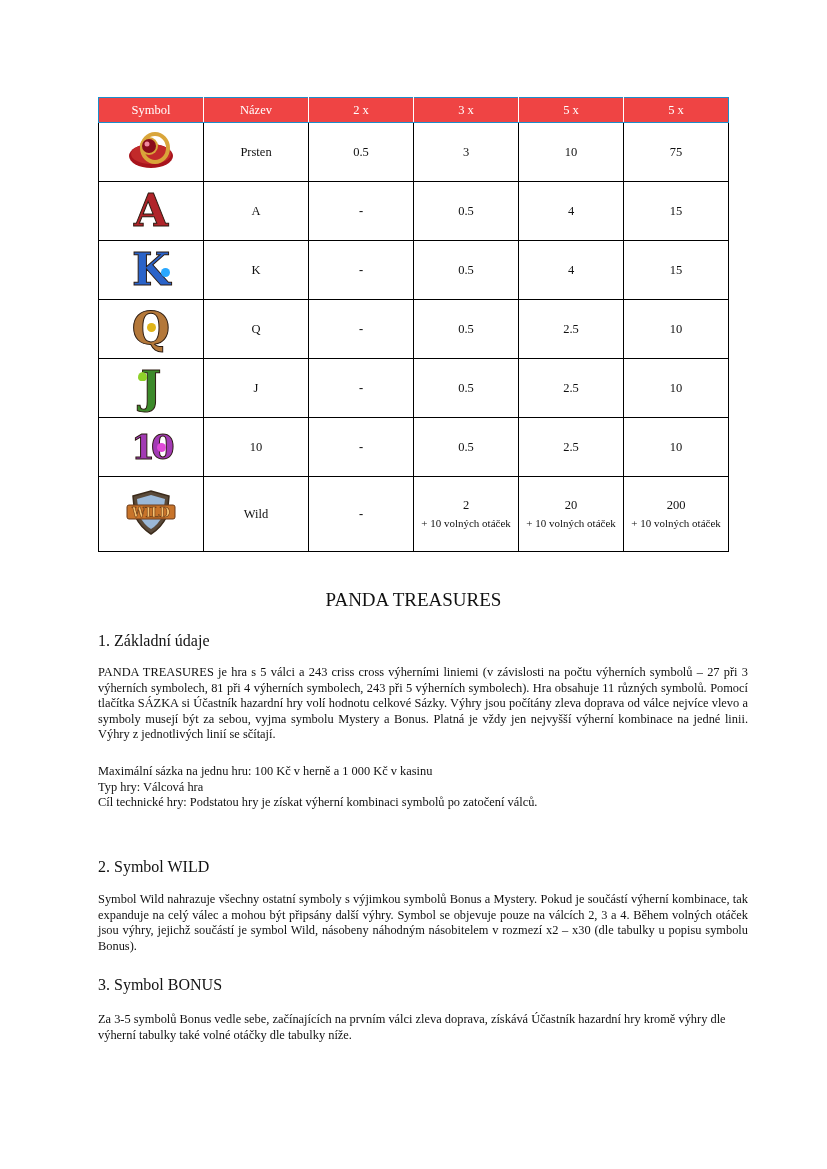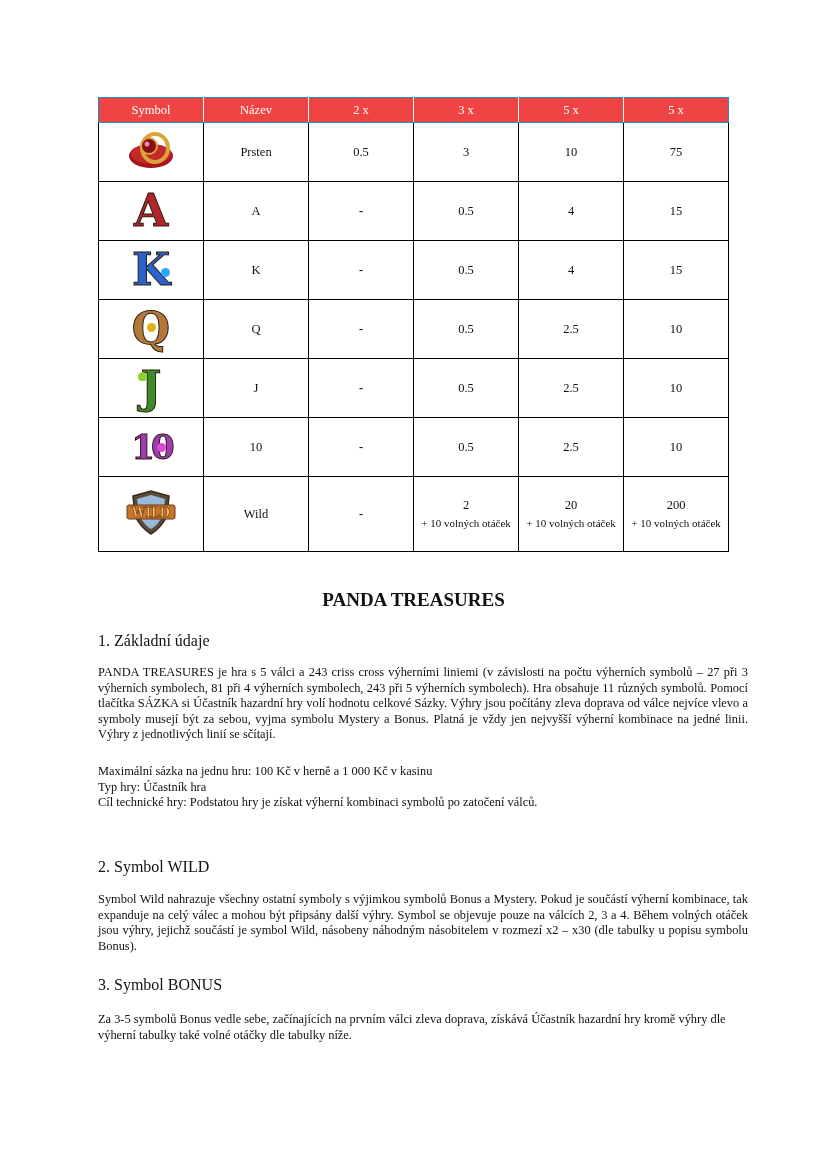--- a/index.html
+++ b/index.html
@@ -7,21 +7,21 @@
   .paytable { position: absolute; left: 98px; top: 97px; width: 631px; border-collapse: collapse; table-layout: fixed; font-size: 12.5px; }
   .paytable th { background: #ef4444; color: #fff; font-weight: normal; height: 24px; border: 1px solid #1b8fcc; border-right: 1px solid #fff; padding: 0; font-size: 12.5px; }
   .paytable th:last-child { border-right: 1px solid #1b8fcc; }
   .paytable td { border: 1px solid #000; text-align: center; vertical-align: middle; padding: 0; height: 58px; }
   .paytable tr.wild td { height: 74px; }
   .paytable td .sub { font-size: 11px; line-height: 13px; display: block; margin-top: 4px; }
   .dash { font-weight: bold; }
   .sym { display: inline-block; width: 52px; height: 48px; position: relative; }
   .letter { font-family: "DejaVu Serif", serif; font-weight: bold; font-size: 44px; line-height: 48px; display: inline-block; -webkit-text-stroke: 1px #2a1a10; }
   .gem { position: absolute; width: 9px; height: 9px; border-radius: 50%; }
-  h1.title { position: absolute; left: 0; width: 827px; top: 589px; margin: 0; text-align: center; font-size: 19px; font-weight: bold; }
+  h1.title { position: absolute; left: 0; width: 827px; top: 589px; margin: 0; text-align: center; font-size: 19px; font-weight: normal; }
   h2 { position: absolute; left: 98px; margin: 0; font-size: 16px; font-weight: normal; }
   p { position: absolute; left: 98px; width: 650px; margin: 0; font-size: 12.4px; line-height: 15.6px; text-align: justify; }
   p.left { text-align: left; }
   .line { display: block; }
 </style>
 </head>
 <body>
 
 <table class="paytable">
   <thead>
@@ -150,21 +150,21 @@
   </tbody>
 </table>
 
 <h1 class="title">PANDA TREASURES</h1>
 
 <h2 style="top:632px;">1. Základní údaje</h2>
 <p style="top:665px;">PANDA TREASURES je hra s 5 válci a 243 criss cross výherními liniemi (v závislosti na počtu výherních symbolů – 27 při 3 výherních symbolech, 81 při 4 výherních symbolech, 243 při 5 výherních symbolech). Hra obsahuje 11 různých symbolů.  Pomocí tlačítka SÁZKA si Účastník hazardní hry volí hodnotu celkové Sázky. Výhry jsou počítány zleva doprava od válce nejvíce vlevo a symboly musejí být za sebou, vyjma symbolu Mystery a Bonus. Platná je vždy jen nejvyšší výherní kombinace na jedné linii. Výhry z jednotlivých linií se sčítají.</p>
 
 <p class="left" style="top:764px;">
   <span class="line">Maximální sázka na jednu hru: 100 Kč v herně a 1 000 Kč v kasinu</span>
-  <span class="line">Typ hry: Účastník hra</span>
+  <span class="line">Typ hry: Válcová hra</span>
   <span class="line">Cíl technické hry: Podstatou hry je získat výherní kombinaci symbolů po zatočení válců.</span>
 </p>
 
 <h2 style="top:858px;">2. Symbol WILD</h2>
 <p style="top:892px;">Symbol Wild nahrazuje všechny ostatní symboly s výjimkou symbolů Bonus a Mystery. Pokud je součástí výherní kombinace, tak expanduje na celý válec a mohou být připsány další výhry. Symbol se objevuje pouze na válcích 2, 3 a 4. Během volných otáček jsou výhry, jejichž součástí je symbol Wild, násobeny náhodným násobitelem v rozmezí x2 – x30 (dle tabulky u popisu symbolu Bonus).</p>
 
 <h2 style="top:976px;">3. Symbol BONUS</h2>
 <p class="left" style="top:1012px;">Za 3-5 symbolů Bonus vedle sebe, začínajících na prvním válci zleva doprava, získává Účastník hazardní hry kromě výhry dle výherní tabulky také volné otáčky dle tabulky níže.</p>
 
 </body></html>

